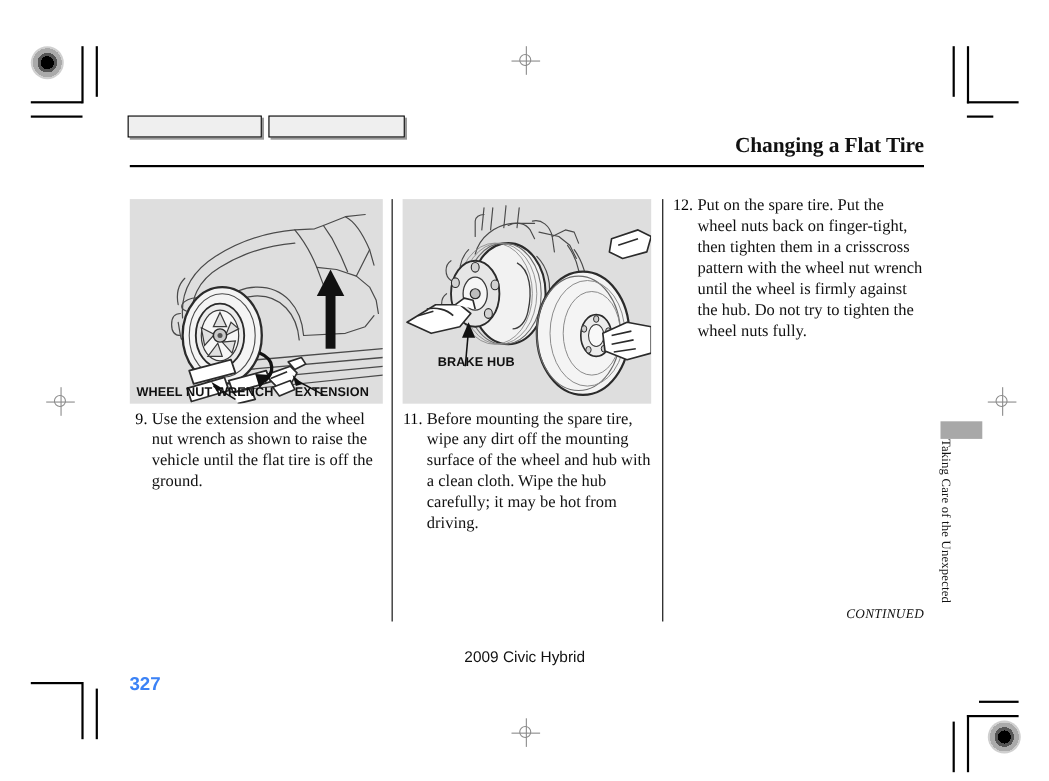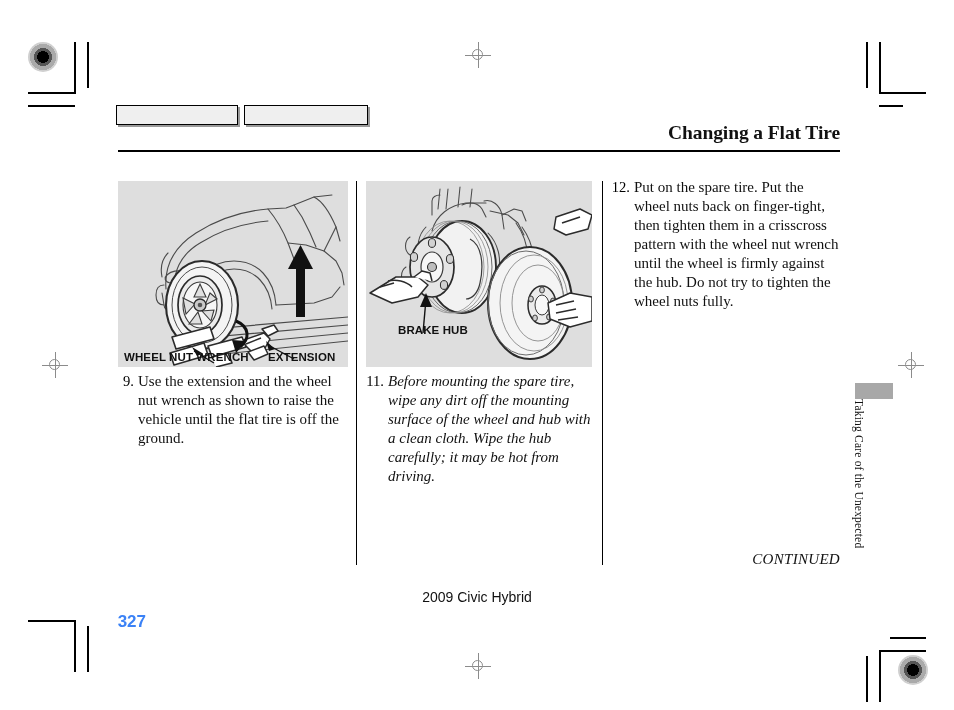--- a/index.html
+++ b/index.html
@@ -65,21 +65,21 @@
   }
   .step-body{
     font-family:"Liberation Serif", serif;font-size:15px;color:#111;
     line-height:1.265;margin-left:4px;
   }
 
   
   .continued{
     position:absolute;right:114px;top:551px;
     font-family:"Liberation Serif", serif;font-style:italic;
-    font-size:15px;color:#111;letter-spacing:0.3px;
+    font-size:12px;color:#111;letter-spacing:0.3px;
   }
   .footer-model{
     position:absolute;left:0;right:0;top:589px;text-align:center;
     font-family:"Liberation Sans", sans-serif;font-size:14px;color:#111;
   }
   .page-number{
     position:absolute;right:808px;top:612px;
     font-family:"Liberation Sans", sans-serif;font-weight:bold;
     font-size:17px;color:#3b82f6;
   }
@@ -319,21 +319,21 @@
 <div class="steps" style="left:114px;top:372px;width:238px;">
   <div class="step">
     <div class="step-num" style="width:20px;">9.</div>
     <div class="step-body" style="width:210px;">Use the extension and the wheel nut wrench as shown to raise the vehicle until the flat tire is off the ground.</div>
   </div>
 </div>
 
 <div class="steps" style="left:362px;top:372px;width:238px;">
   <div class="step">
     <div class="step-num" style="width:22px;">11.</div>
-    <div class="step-body" style="width:208px;font-style:italic;">Before mounting the spare tire, wipe any dirt off the mounting surface of the wheel and hub with a clean cloth. Wipe the hub carefully; it may be hot from driving.</div>
+    <div class="step-body" style="width:208px;">Before mounting the spare tire, wipe any dirt off the mounting surface of the wheel and hub with a clean cloth. Wipe the hub carefully; it may be hot from driving.</div>
   </div>
 </div>
 
 <div class="steps" style="left:608px;top:178px;width:238px;">
   <div class="step">
     <div class="step-num" style="width:22px;">12.</div>
     <div class="step-body" style="width:208px;">Put on the spare tire. Put the wheel nuts back on finger-tight, then tighten them in a crisscross pattern with the wheel nut wrench until the wheel is firmly against the hub. Do not try to tighten the wheel nuts fully.</div>
   </div>
 </div>
 

